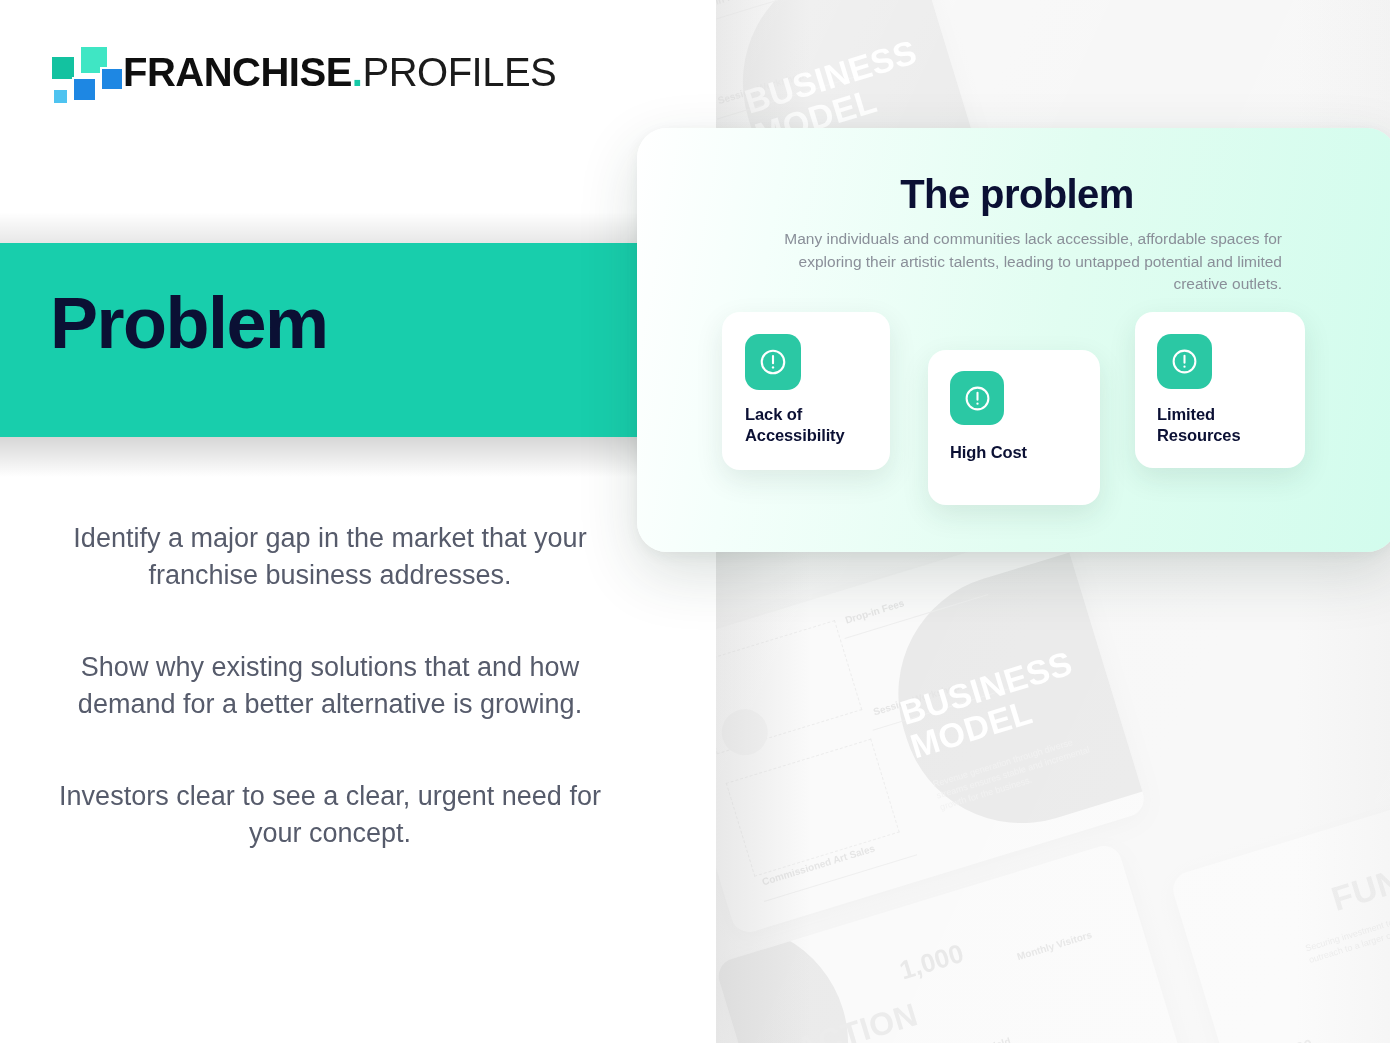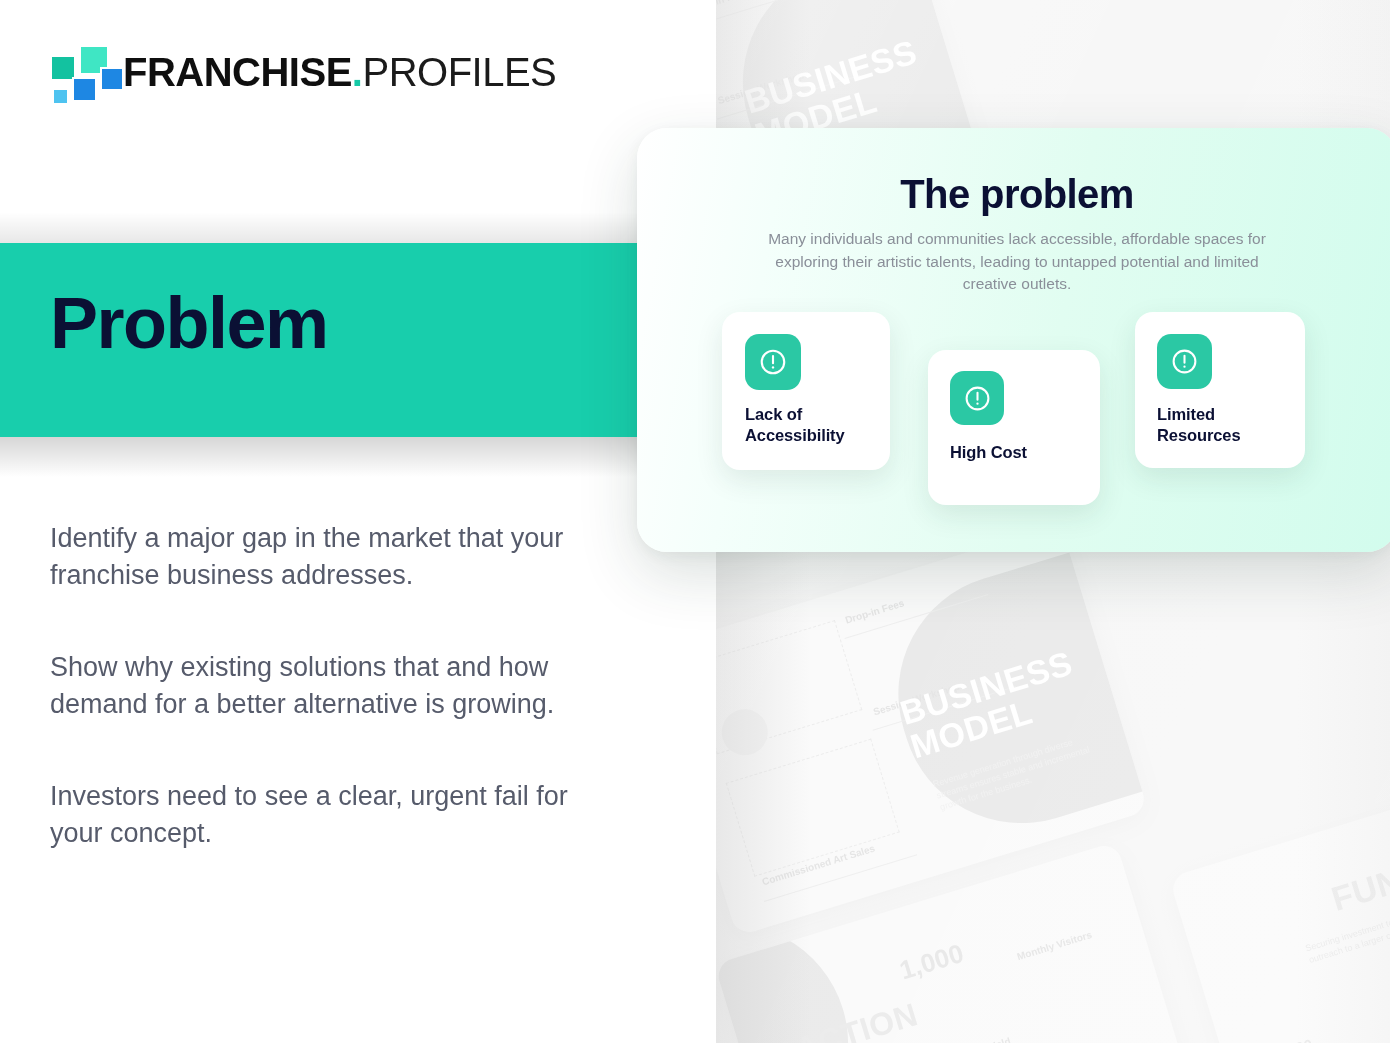--- a/index.html
+++ b/index.html
@@ -47,21 +47,21 @@
   .banner{
     position:absolute;left:0;top:243px;width:637px;height:194px;
     background:#18CEAC;z-index:6;
   }
   .banner-title{
     position:absolute;left:50px;top:44px;
     font-size:72px;font-weight:700;color:#0B1034;letter-spacing:-1.5px;line-height:1;
   }
 
   
-  .body-copy{position:absolute;left:50px;top:520px;width:560px;z-index:7;}
+  .body-copy{position:absolute;left:50px;top:520px;width:560px;z-index:7;text-align:center;}
   .body-copy p{
     margin:0 0 55px 0;
     font-size:27px;line-height:1.37;color:#565B6B;font-weight:400;
   }
   .body-copy p:last-child{margin-bottom:0;}
 
   
   .bg-wrap{position:absolute;left:716px;top:0;width:674px;height:1043px;overflow:hidden;background:#f2f2f2;z-index:1;}
   .bg-inner{position:absolute;left:-260px;top:-170px;width:1240px;height:1420px;transform:rotate(-17deg);transform-origin:center;}
   .slide{
@@ -96,21 +96,21 @@
     border-radius:30px;
     background:linear-gradient(100deg,#ffffff 0%,#f4fffb 18%,#e1fdf1 55%,#d2fced 100%);
     box-shadow:0 22px 60px rgba(28,60,52,0.16), 0 4px 14px rgba(28,60,52,0.06);
     z-index:10;overflow:hidden;
   }
   .panel-title{
     position:absolute;left:0;right:0;top:44px;text-align:center;
     font-size:40px;font-weight:800;color:#0B1034;letter-spacing:-0.6px;
   }
   .panel-sub{
-    position:absolute;left:50%;transform:translateX(-50%);top:100px;width:530px;text-align:center;
+    position:absolute;left:50%;transform:translateX(-50%);top:100px;width:530px;text-align:right;
     font-size:15.5px;line-height:1.46;color:#8A8F99;font-weight:400;
   }
 
   
   .p-card{
     position:absolute;background:#ffffff;border-radius:18px;
     box-shadow:0 10px 28px rgba(25,60,52,0.10);
   }
   .c1{left:85px; top:184px; width:168px;height:158px;}
   .c2{left:291px;top:222px; width:172px;height:155px;}
@@ -222,21 +222,21 @@
 
   <div class="banner-shadow-top"></div>
   <div class="banner">
     <div class="banner-title">Problem</div>
   </div>
   <div class="banner-shadow-bottom"></div>
 
   <div class="body-copy">
     <p>Identify a major gap in the market that your franchise business addresses.</p>
     <p>Show why existing solutions that and how demand for a better alternative is growing.</p>
-    <p>Investors need to see a clear, urgent fail for your concept.</p>
+    <p>Investors clear to see a clear, urgent need for your concept.</p>
   </div>
 
   <div class="panel">
     <div class="panel-title">The problem</div>
     <div class="panel-sub">Many individuals and communities lack accessible, affordable spaces for exploring their artistic talents, leading to untapped potential and limited creative outlets.</div>
 
     <div class="p-card c1">
       <span class="badge">
         <svg width="30" height="30" viewBox="0 0 24 24" fill="none" stroke="#ffffff" stroke-width="1.7" stroke-linecap="round">
           <circle cx="12" cy="12" r="9"></circle>

